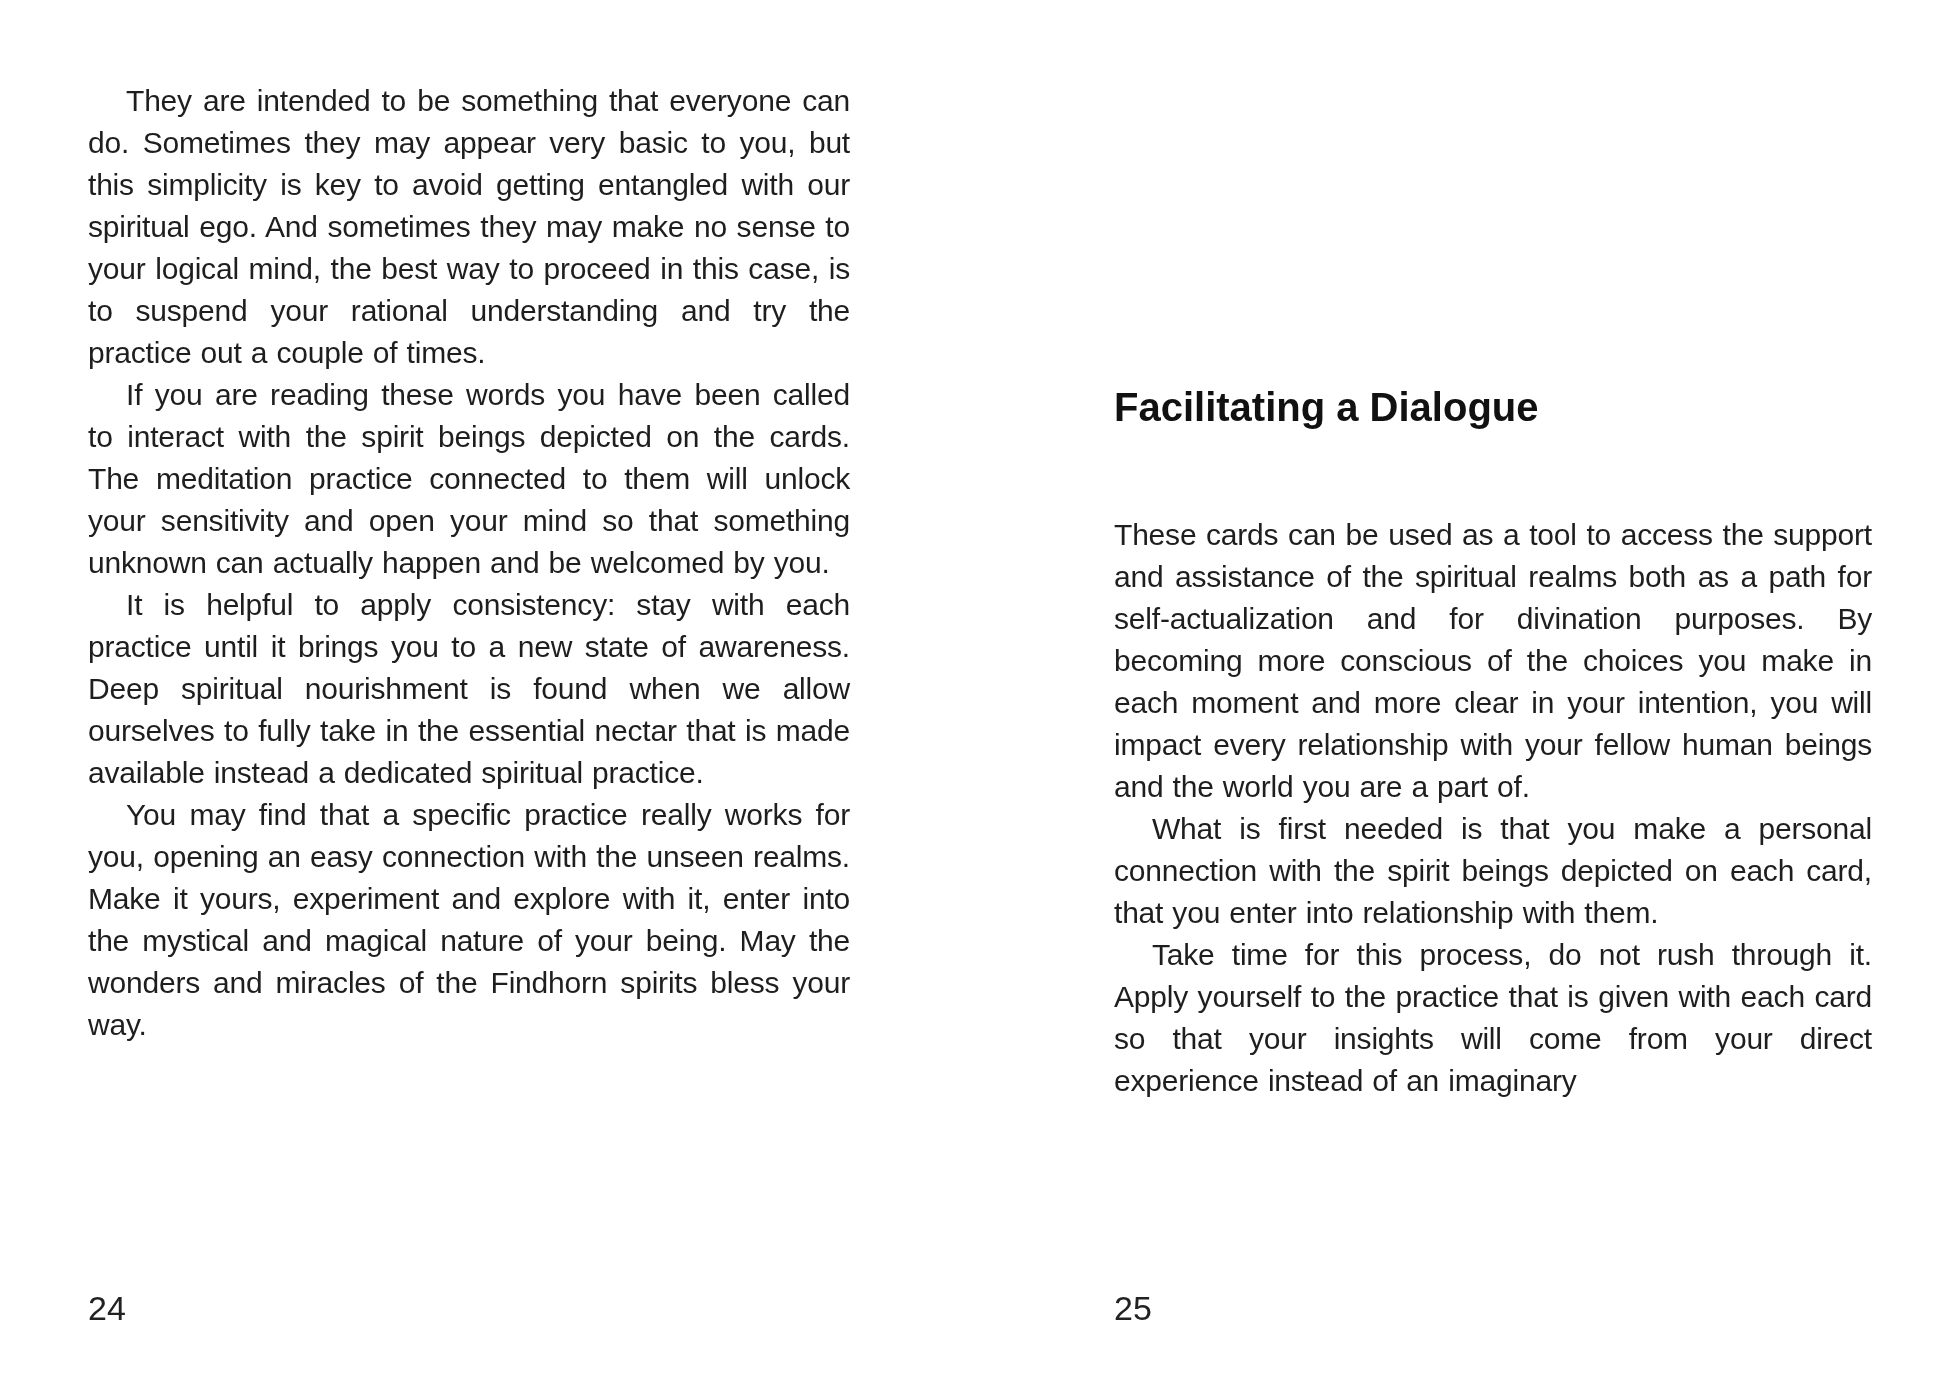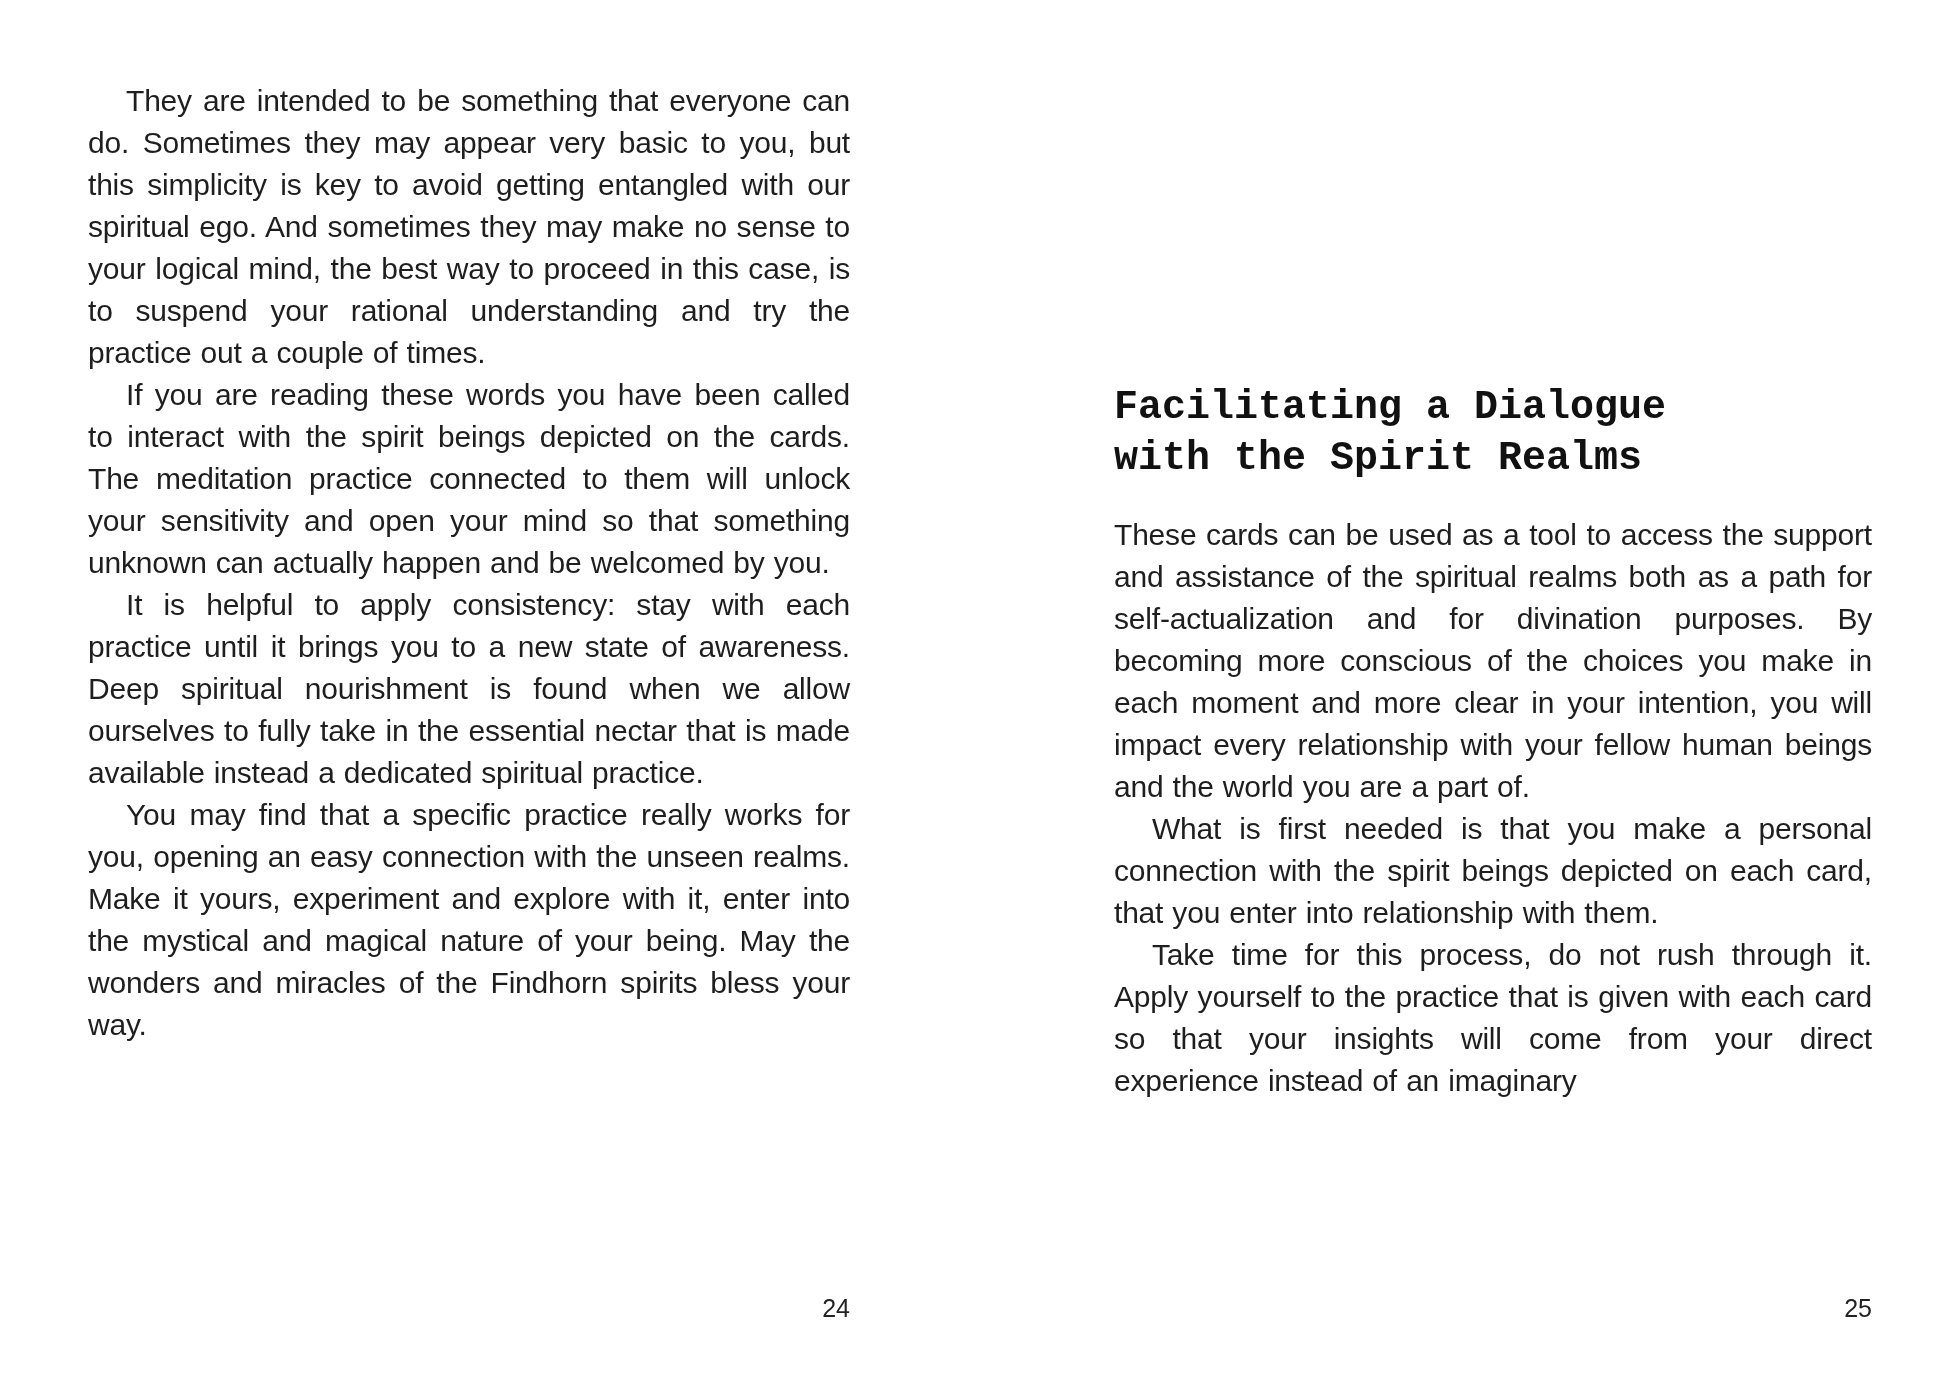--- a/index.html
+++ b/index.html
@@ -59,31 +59,30 @@
   .section-heading {
     position: absolute;
     top: 382px;
     left: 0;
     right: 0;
     font-size: 40px;
     font-weight: 700;
     line-height: 51px;
     text-align: left;
     color: #111111;
-    font-family: Liberation Mono, monospace;
   }
   .right-col .body-text { top: 514px; }
 
   .folio {
     position: absolute;
     top: 1290px;
     left: 0;
     right: 0;
-    text-align: right;
-    font-size: 25px;
+    text-align: left;
+    font-size: 34px;
     line-height: 36px;
     color: #222222;
   }
 </style>
 </head>
 <body>
 
 <div class="spread">
 
   <div class="page-column left-col">
@@ -92,21 +91,20 @@
         <p class="indent">If you are reading these words you have been called to interact with the spirit beings depicted on the cards. The meditation practice connected to them will unlock your sensitivity and open your mind so that something unknown can actually happen and be welcomed by you.</p>
         <p class="indent">It is helpful to apply consistency: stay with each practice until it brings you to a new state of awareness. Deep spiritual nourishment is found when we allow ourselves to fully take in the essential nectar that is made available instead a dedicated spiritual practice.</p>
         <p class="indent">You may find that a specific practice really works for you, opening an easy connection with the unseen realms. Make it yours, experiment and explore with it, enter into the mystical and magical nature of your being. May the wonders and miracles of the Findhorn spirits bless your way.</p>
       </div>
     <div class="folio">24</div>
   </div>
 
   <div class="page-column right-col">
     <div class="section-heading">
         <div>Facilitating a Dialogue</div>
-        <div>with the Spirit Realms</div>
       </div>
     <div class="body-text">
         <p class="noindent">These cards can be used as a tool to access the support and assistance of the spiritual realms both as a path for self-actualization and for divination purposes. By becoming more conscious of the choices you make in each moment and more clear in your intention, you will impact every relationship with your fellow human beings and the world you are a part of.</p>
         <p class="indent">What is first needed is that you make a personal connection with the spirit beings depicted on each card, that you enter into relationship with them.</p>
         <p class="indent">Take time for this process, do not rush through it. Apply yourself to the practice that is given with each card so that your insights will come from your direct experience instead of an imaginary</p>
       </div>
     <div class="folio">25</div>
   </div>
 
 </div>

